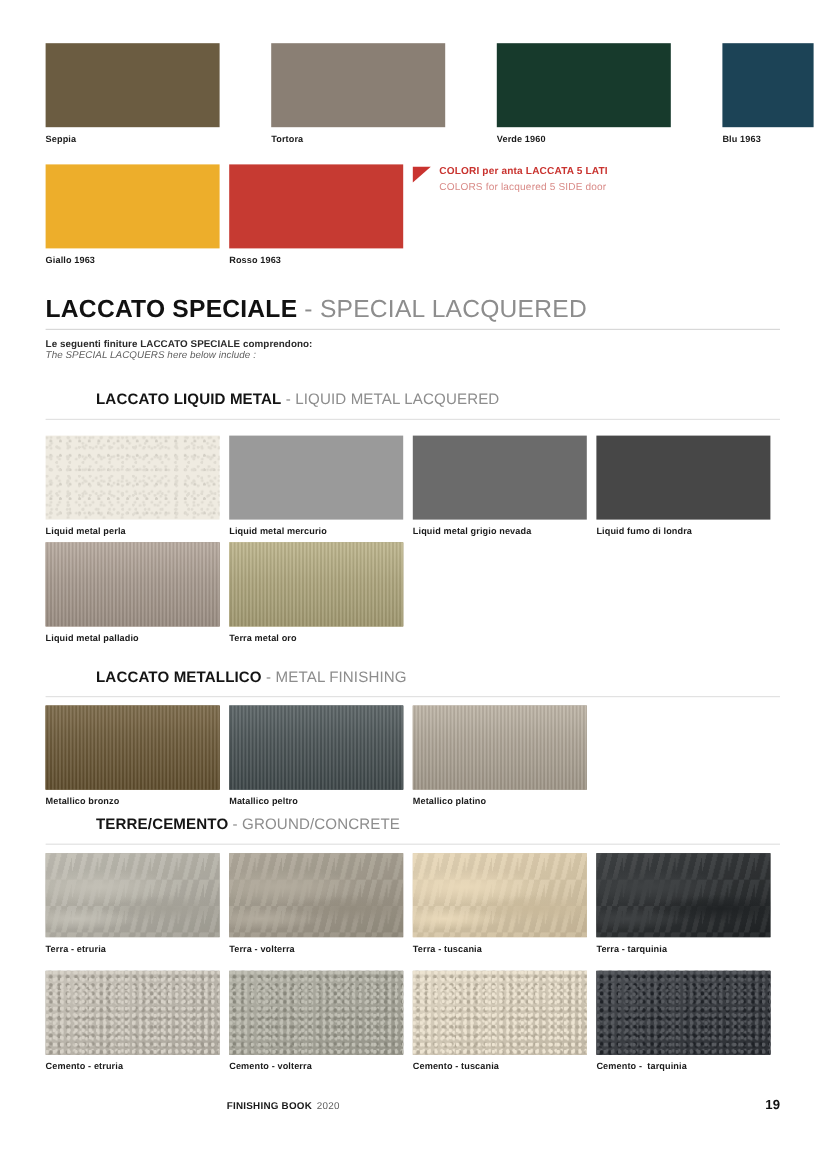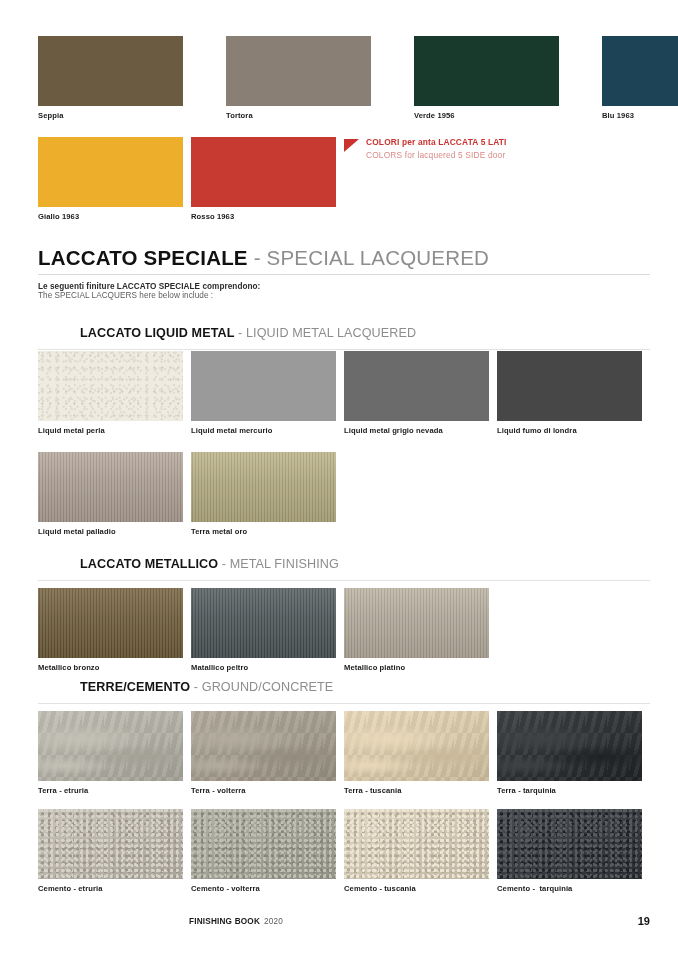--- a/index.html
+++ b/index.html
@@ -105,20 +105,21 @@
   .rule.thin { background: #e2e2e2; }
 
   .subtitle-it {
     font-size: 8.2px;
     font-weight: bold;
     color: #2b2b2b;
     letter-spacing: .05px;
   }
   .subtitle-en {
     font-size: 8.2px;
+    font-style: italic;
     color: #5e5e5e;
     letter-spacing: .05px;
   }
 
   .section-head {
     font-size: 12.6px;
     letter-spacing: .1px;
     white-space: nowrap;
     line-height: 1;
   }
@@ -161,21 +162,21 @@
         <div class="swatch-label">Seppia</div>
       </div>
 
       <div class="swatch-cell">
         <div class="swatch-chip" id="c-s1" style="background:  0% 0% / auto rgb(138, 127, 116);"></div>
         <div class="swatch-label">Tortora</div>
       </div>
 
       <div class="swatch-cell">
         <div class="swatch-chip" id="c-s2" style="background:  0% 0% / auto rgb(23, 58, 44);"></div>
-        <div class="swatch-label">Verde 1956</div>
+        <div class="swatch-label">Verde 1960</div>
       </div>
 
       <div class="swatch-cell">
         <div class="swatch-chip" id="c-s3" style="background:  0% 0% / auto rgb(28, 67, 86);"></div>
         <div class="swatch-label">Blu 1963</div>
       </div>
     </div>
 
     <div class="swatch-row" style="position:absolute; left:0; top:137px;">
 
@@ -210,21 +211,21 @@
     <div style="position:absolute; left:0; top:282px;">
       <div class="subtitle-it">Le seguenti finiture LACCATO SPECIALE comprendono:</div>
       <div class="subtitle-en">The SPECIAL LACQUERS here below include :</div>
     </div>
 
     <div class="section-head" style="position:absolute; left:0; top:327px;">
       <span class="it">LACCATO LIQUID METAL</span><span class="en"> - </span><span class="en">LIQUID METAL LACQUERED</span>
     </div>
     <div class="rule thin" style="position:absolute; left:0; top:349px;"></div>
 
-    <div class="swatch-row" style="position:absolute; left:0; top:351px;">
+    <div class="swatch-row" style="position:absolute; left:0; top:363px;">
       <div class="swatch-cell">
         <div class="swatch-chip" id="c-a0" style="background: radial-gradient(circle at 12% 22%, rgb(223, 219, 209) 0px, rgb(223, 219, 209) 1px, transparent 1.4px) 0% 0% / 9px 8px, radial-gradient(circle at 38% 58%, rgb(223, 219, 209) 0px, rgb(223, 219, 209) 1px, transparent 1.4px) 0% 0% / 13px 11px, radial-gradient(circle at 66% 18%, rgb(223, 219, 209) 0px, rgb(223, 219, 209) 1px, transparent 1.4px) 0% 0% / 7px 9px, radial-gradient(circle at 84% 72%, rgb(223, 219, 209) 0px, rgb(223, 219, 209) 1px, transparent 1.4px) 0% 0% / 11px 13px, radial-gradient(circle at 24% 82%, rgb(223, 219, 209) 0px, rgb(223, 219, 209) 1px, transparent 1.4px) 0% 0% / 15px 10px, radial-gradient(circle at 54% 38%, rgb(211, 207, 197) 0px, rgb(211, 207, 197) 1px, transparent 1.4px) 0% 0% / 8px 12px,  0% 0% / auto rgb(239, 235, 225);"></div>
         <div class="swatch-label">Liquid metal perla</div>
       </div>
       <div class="swatch-cell">
         <div class="swatch-chip" id="c-a1" style="background:  0% 0% / auto rgb(154, 154, 154);"></div>
         <div class="swatch-label">Liquid metal mercurio</div>
       </div>
       <div class="swatch-cell">
         <div class="swatch-chip" id="c-a2" style="background:  0% 0% / auto rgb(107, 107, 107);"></div>

